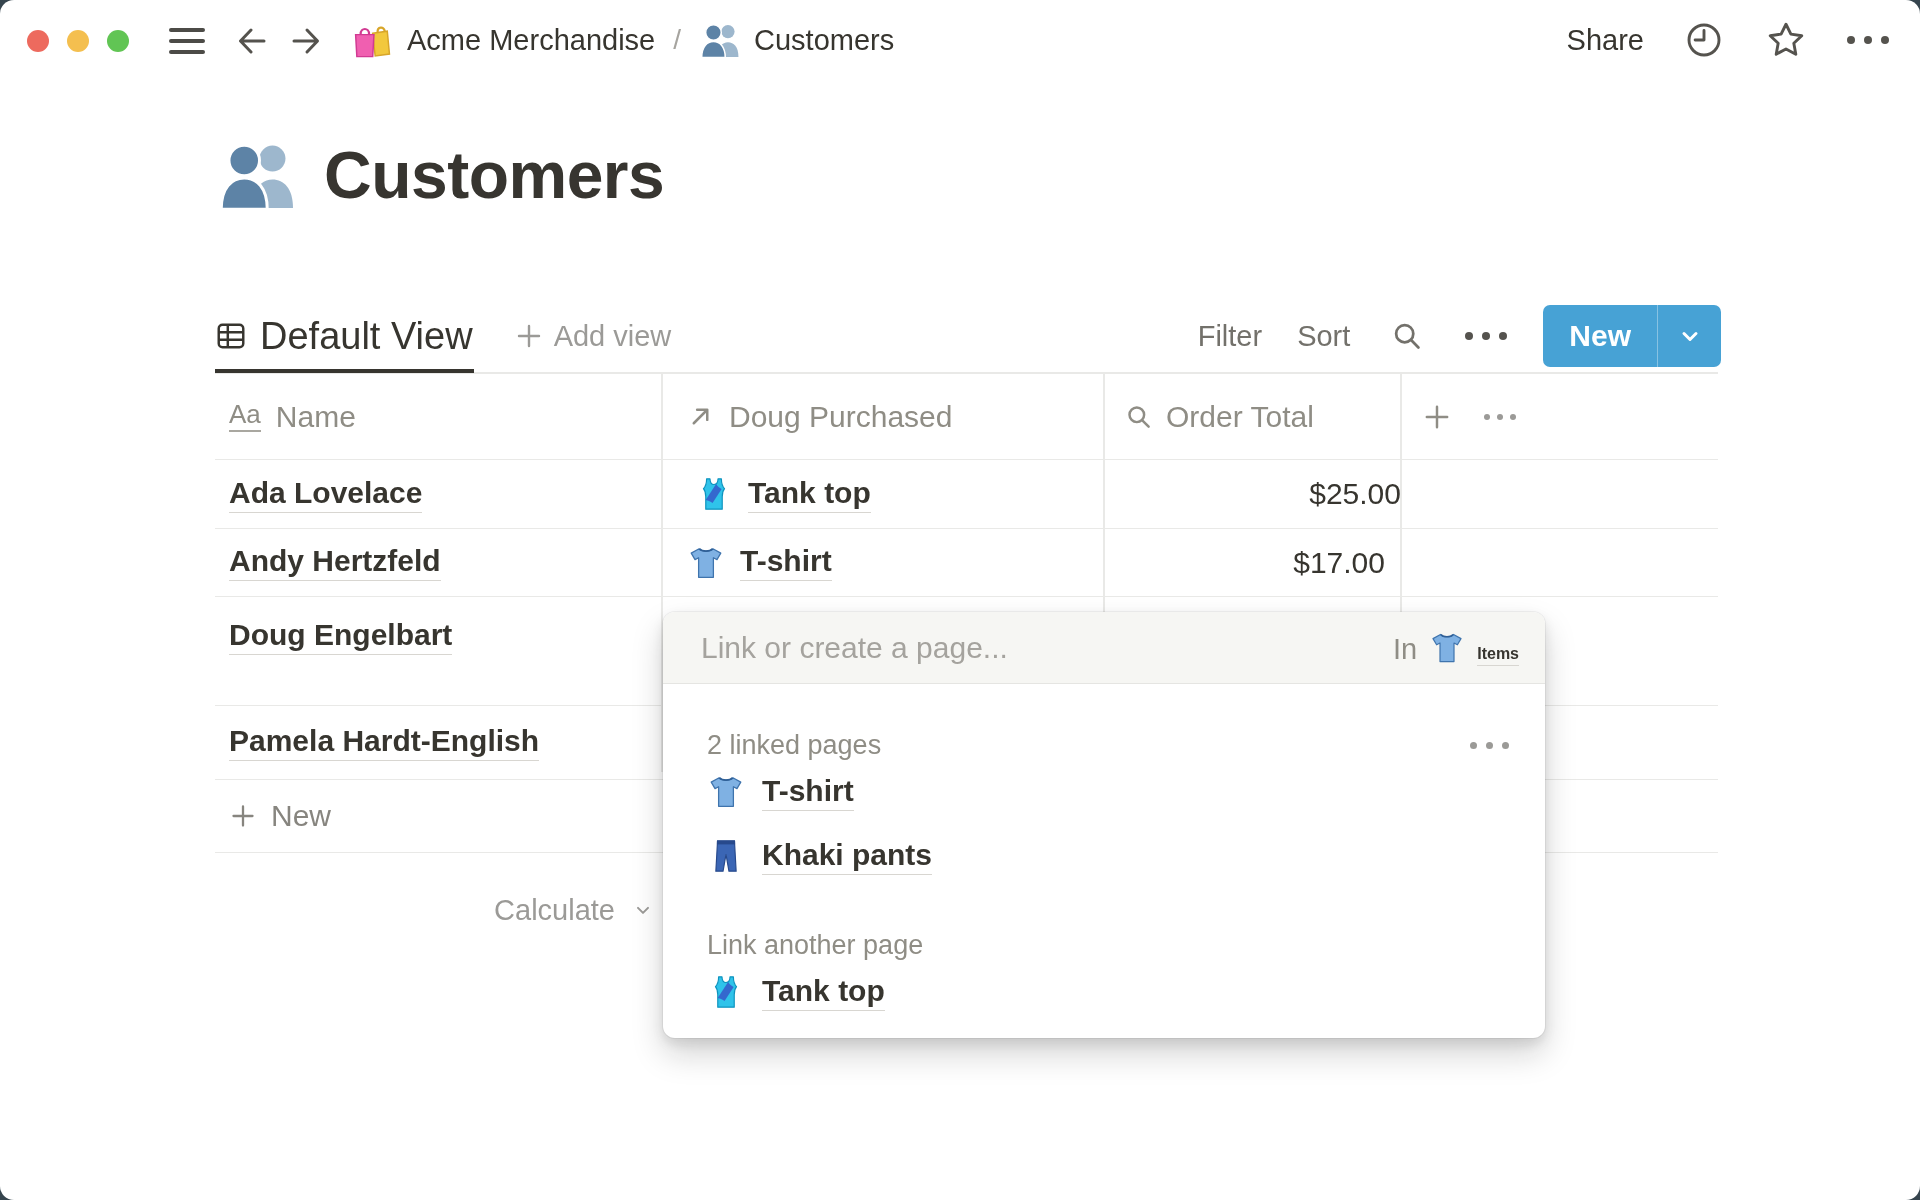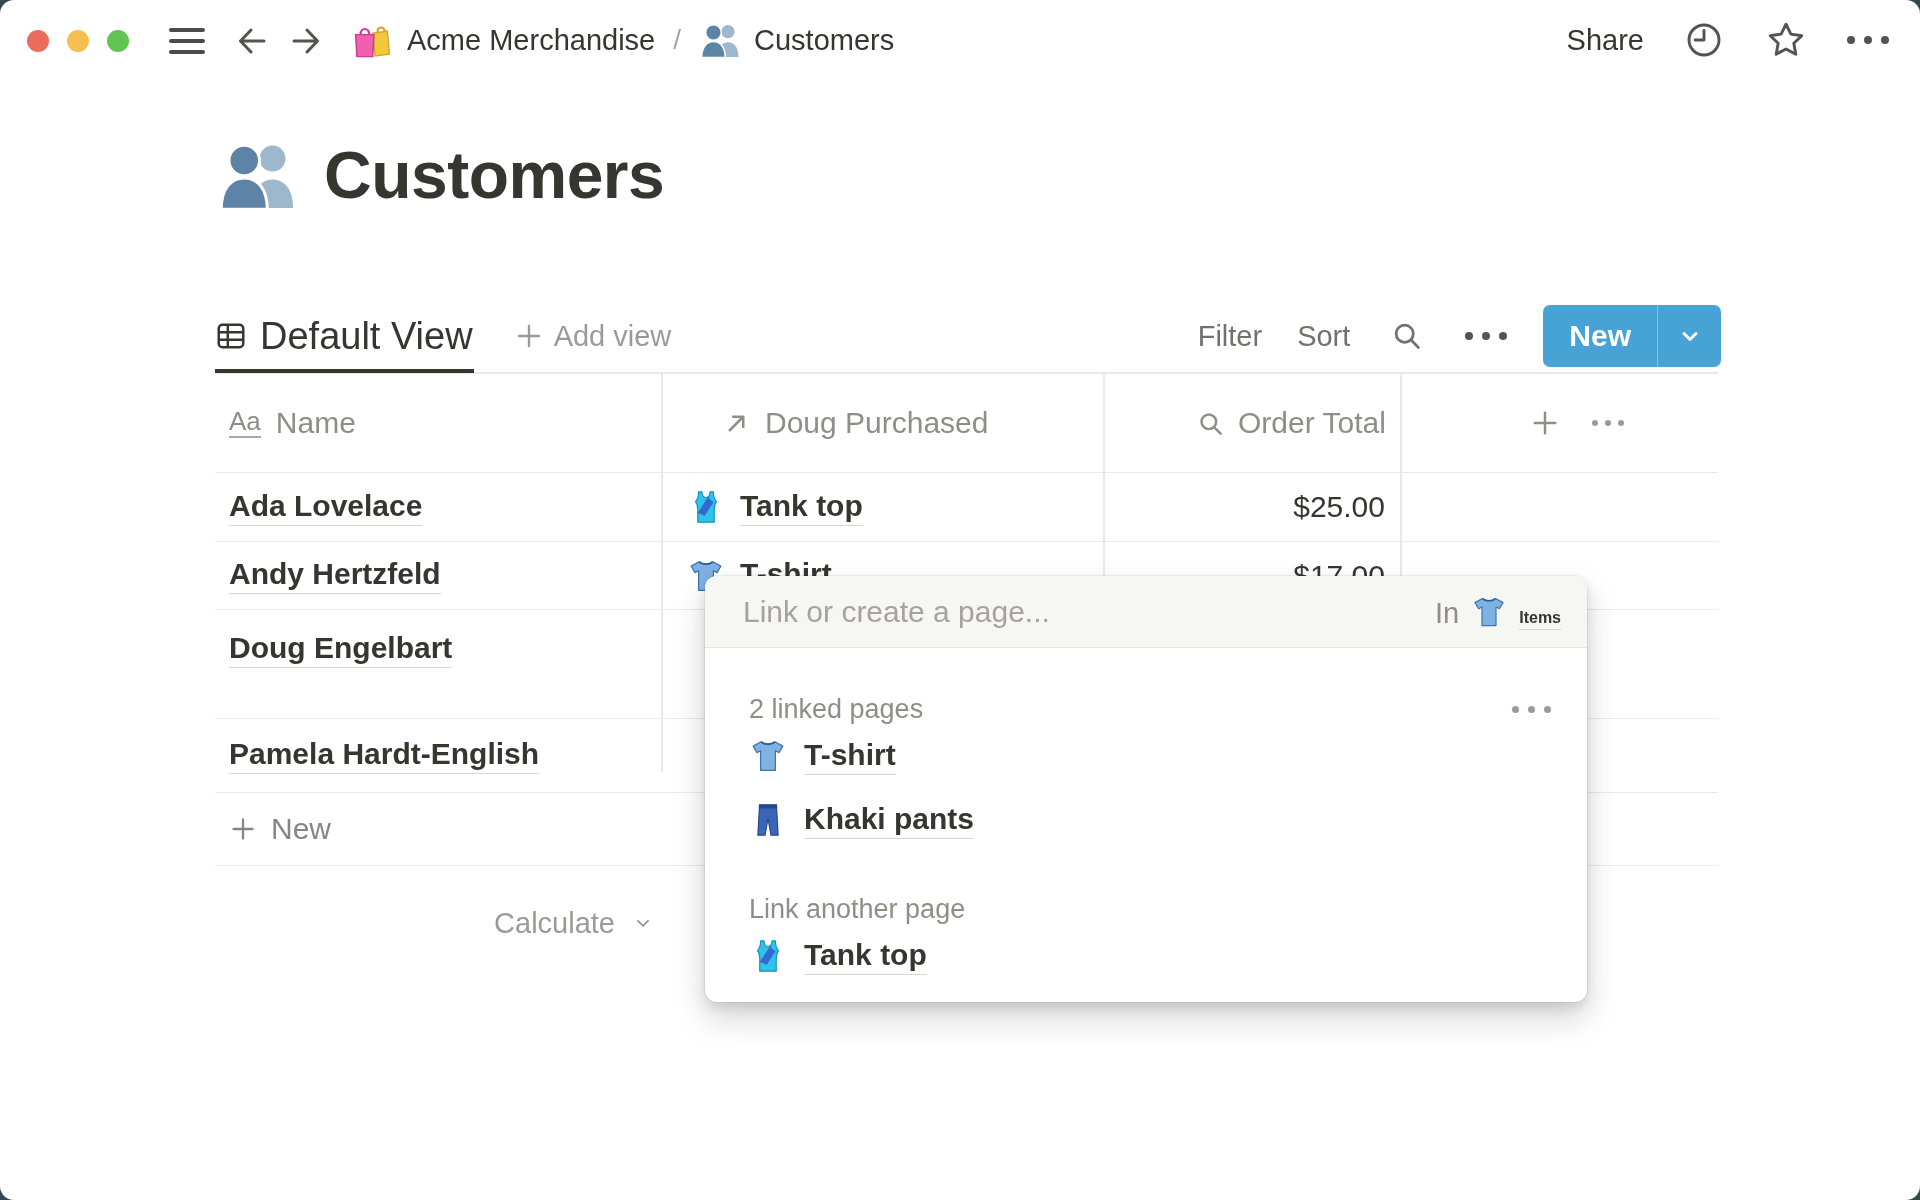--- a/index.html
+++ b/index.html
@@ -34,39 +34,39 @@
   .viewbar-right { position:absolute; right:199px; top:300px; height:72px; display:flex; align-items:center; gap:35px; }
   .tool-label { font-size:29px; color:#73716b; cursor:pointer; }
   .new-btn { display:flex; align-items:stretch; height:62px; border-radius:7px; overflow:hidden; cursor:pointer; }
   .new-main { display:flex; align-items:center; padding:0 26px; color:#fff; font-size:30px; font-weight:600; }
   .new-split { display:flex; align-items:center; justify-content:center; width:64px; border-left:1.5px solid rgba(255,255,255,0.35); }
 
   
   .sheet { position:absolute; left:215px; top:374px; width:1503px; }
   .vline { position:absolute; top:0; width:1.5px; height:398px; background:#e9e9e7; }
   .trow { display:flex; border-bottom:1.5px solid #e9e9e7; align-items:center; }
-  .thead { height:99px; color:#8f8d85; font-size:28px;gap:36px; }
+  .thead { height:86px; color:#8f8d85; font-size:28px; }
   .c1 { width:446px; padding-left:14px; display:flex; align-items:center; gap:15px; }
   .c2 { width:442px; padding-left:26px; display:flex; align-items:center; gap:15px; }
   .c3 { width:297px; padding-left:22px; padding-right:15px; display:flex; align-items:center; gap:14px; }
   .c4 { flex:1; padding-left:22px; display:flex; align-items:center; gap:26px; }
   .aa { font-size:26px; color:#8f8d85; border-bottom:2.5px solid #a9a7a0; line-height:1.05; padding-bottom:1px; }
-  .r1 { height:69px; } .r2 { height:68px; }
+  .r1 { height:69px;gap:8px; } .r2 { height:68px; }
   .r3 { height:109px; align-items:flex-start; } .r3 .c1 { padding-top:21px; }
   .r4 { height:74px; }
   .rnew { height:73px; color:#87857f; font-size:29px; }
   .rcalc { height:66px; border-bottom:none; }
   .trow { font-size:30px; }
   .money { justify-content:flex-end; width:100%; text-align:right; font-size:30px; color:#37352f; }
   .link { font-weight:600; color:#37352f; border-bottom:1.8px solid #d8d6d1; padding-bottom:2px; cursor:pointer; }
   .calc { width:446px; display:flex; justify-content:flex-end; align-items:center; gap:18px; color:#9b9a97; font-size:29px; padding-right:8px; cursor:pointer;margin-top:48px; }
 
   
-  .popup { position:absolute; left:663px; top:576px; width:882px; height:426px; background:#fff; border-radius:12px; z-index:20;
-           box-shadow:0 0 0 1px rgba(15,15,15,0.05), 0 5px 12px rgba(15,15,15,0.1), 0 16px 32px rgba(15,15,15,0.18);margin-left:42px; }
+  .popup { position:absolute; left:663px; top:612px; width:882px; height:426px; background:#fff; border-radius:12px; z-index:20;
+           box-shadow:0 0 0 1px rgba(15,15,15,0.05), 0 5px 12px rgba(15,15,15,0.1), 0 16px 32px rgba(15,15,15,0.18); }
   .popup-head { height:72px; background:#f6f6f3; border-bottom:1.5px solid #e5e5e2; border-radius:12px 12px 0 0;
                 display:flex; align-items:center; padding:0 26px 0 38px; }
   .popup-input { flex:1; border:none; outline:none; background:transparent; font-size:30px; color:#37352f; font-family:inherit; }
   .popup-input::placeholder { color:#a5a39e; }
   .scope { display:flex; align-items:flex-end; gap:12px; }
   .scope-in { color:#8f8d85; font-size:29px; }
   .popup-body { padding:0 30px 0 44px; }
   .sect { display:flex; justify-content:space-between; align-items:center; height:34px; color:#8f8d85; font-size:27px; }
   .s1 { margin-top:44px; } .s2 { margin-top:42px; }
   .p-item { height:60px; display:flex; align-items:center; gap:17px; font-size:30px; cursor:pointer; }

